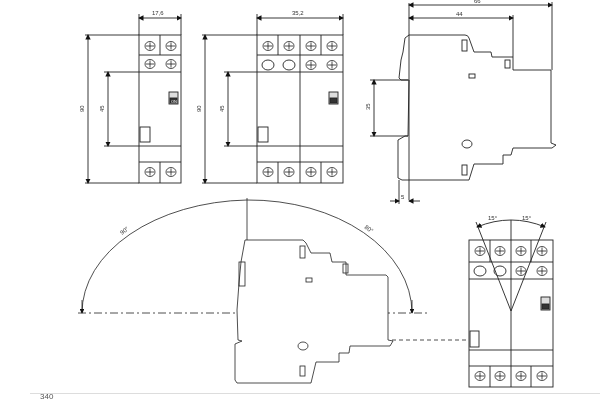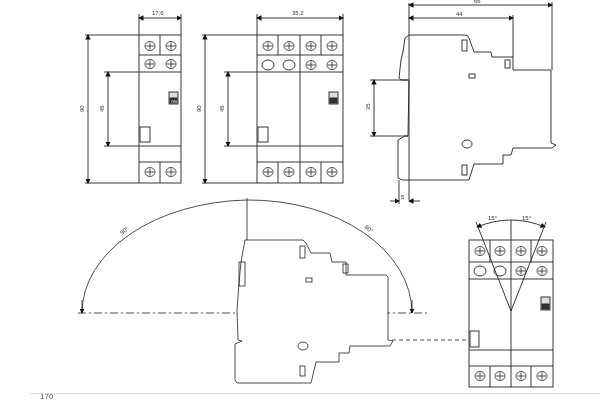--- a/index.html
+++ b/index.html
@@ -6,21 +6,21 @@
   body{width:600px;height:400px;overflow:hidden;position:relative;font-family:"Liberation Sans",sans-serif;}
   svg{position:absolute;left:0;top:0;}
   .dim{font-size:6px;fill:#333;font-family:"Liberation Sans",sans-serif;}
   .foot{position:absolute;left:40px;top:392px;font-size:8px;color:#555;}
   .baseline{position:absolute;left:30px;right:0;top:393px;height:1px;background:#ddd;}
 </style>
 </head>
 <body>
 
 <div class="baseline"></div>
-<div class="foot">170</div>
+<div class="foot">340</div>
 
 <svg width="600" height="400" viewBox="0 0 600 400">
   <defs>
     <marker id="arr" markerWidth="6" markerHeight="6" refX="5" refY="3" orient="auto-start-reverse">
       <path d="M0,0 L6,3 L0,6 z" fill="#111"></path>
     </marker>
     <g id="screw">
       <ellipse cx="0" cy="0" rx="5" ry="4.5" fill="#fff" stroke="#222" stroke-width="0.8"></ellipse>
       <line x1="-4" y1="0" x2="4" y2="0" stroke="#222" stroke-width="0.8"></line>
       <line x1="0" y1="-3.5" x2="0" y2="3.5" stroke="#222" stroke-width="0.8"></line>

